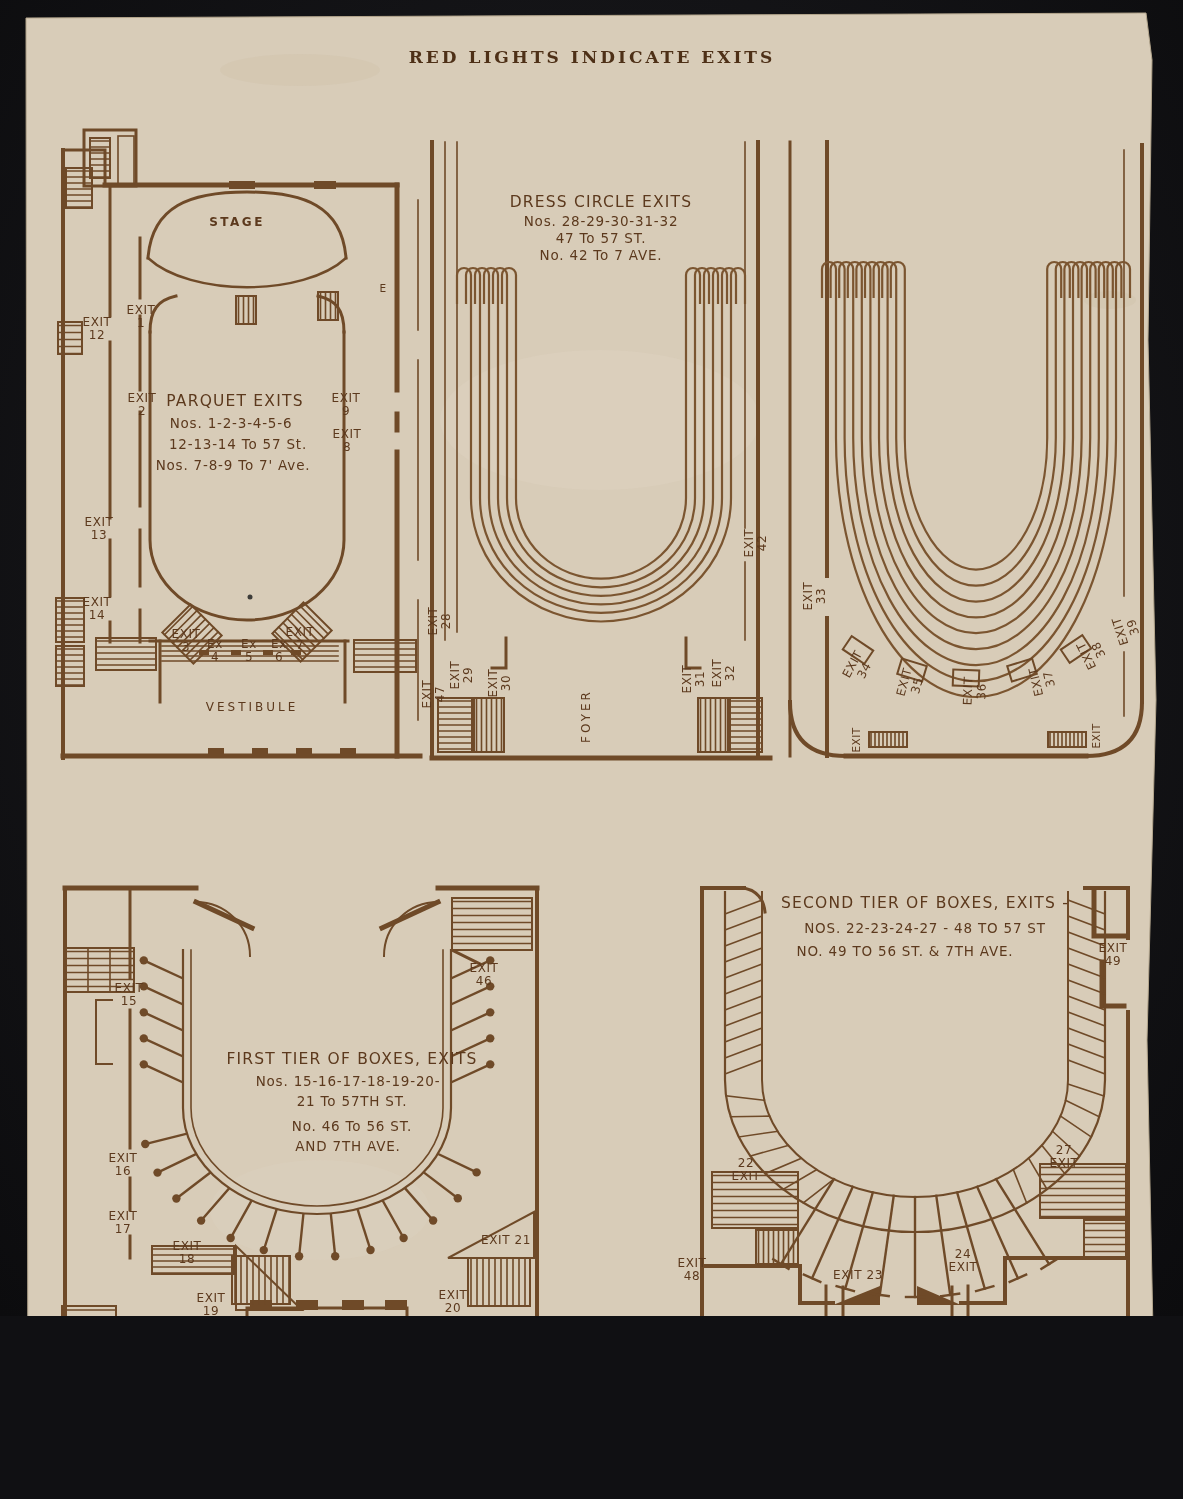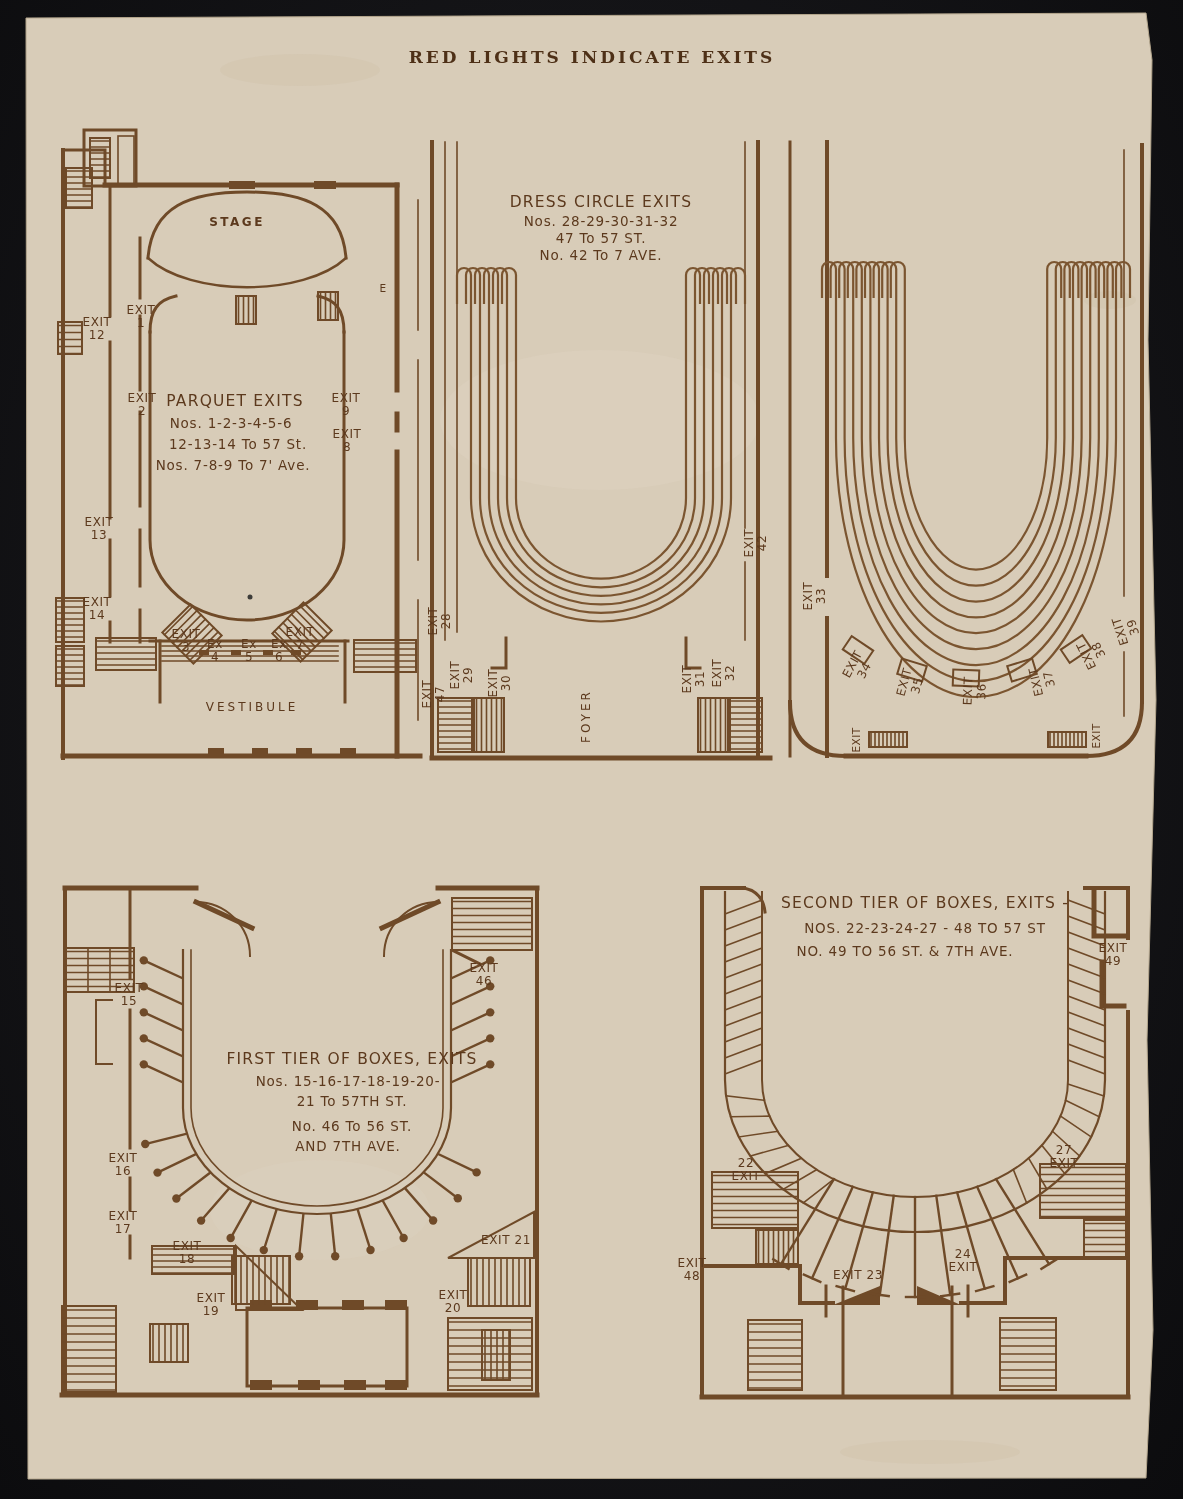--- a/index.html
+++ b/index.html
@@ -1,16 +1,16 @@
 <!DOCTYPE html>
 <html><head>
 <meta charset="utf-8">
 <style>
   html,body{margin:0;padding:0;background:#101013;}
-  .stage{position:relative;width:1183px;height:1499px;
+  .stage{position:relative;width:1183px;height:1316px;
     background:radial-gradient(ellipse at 50% 45%, #1d1c1f 0%, #141417 55%, #0c0c0e 100%);
     overflow:hidden;font-family:"DejaVu Sans",sans-serif;}
   svg{position:absolute;inset:0;}
   svg text{font-family:"DejaVu Sans",sans-serif;fill:#5c391d;text-anchor:middle;}
   .title{font-family:"DejaVu Serif",serif;font-weight:bold;font-size:17px;letter-spacing:3px;fill:#4e3017;}
   .h16{font-size:15.5px;letter-spacing:1.2px;}
   .h14{font-size:13.5px;letter-spacing:.8px;}
   .lbl{font-size:12px;letter-spacing:.6px;}
   .sm{font-size:10.5px;letter-spacing:.4px;}
   .b{font-weight:bold;letter-spacing:2.5px;font-size:12px;}

